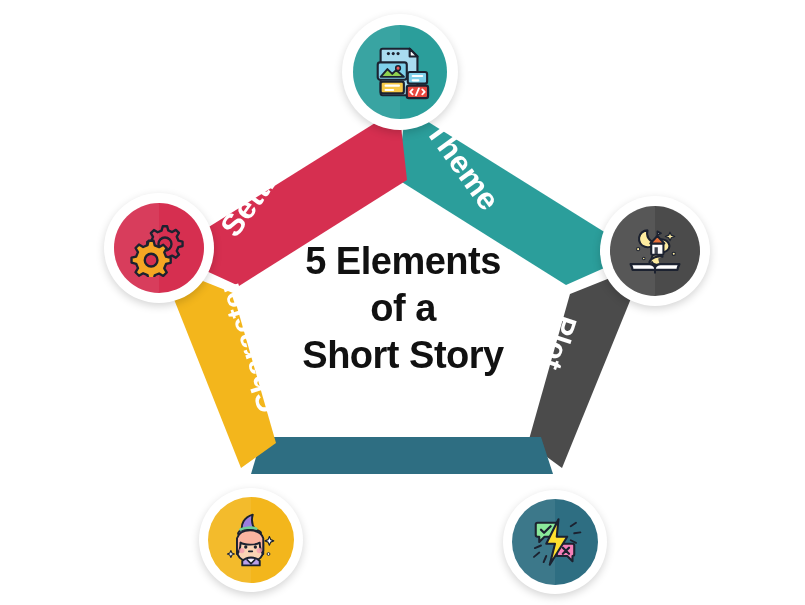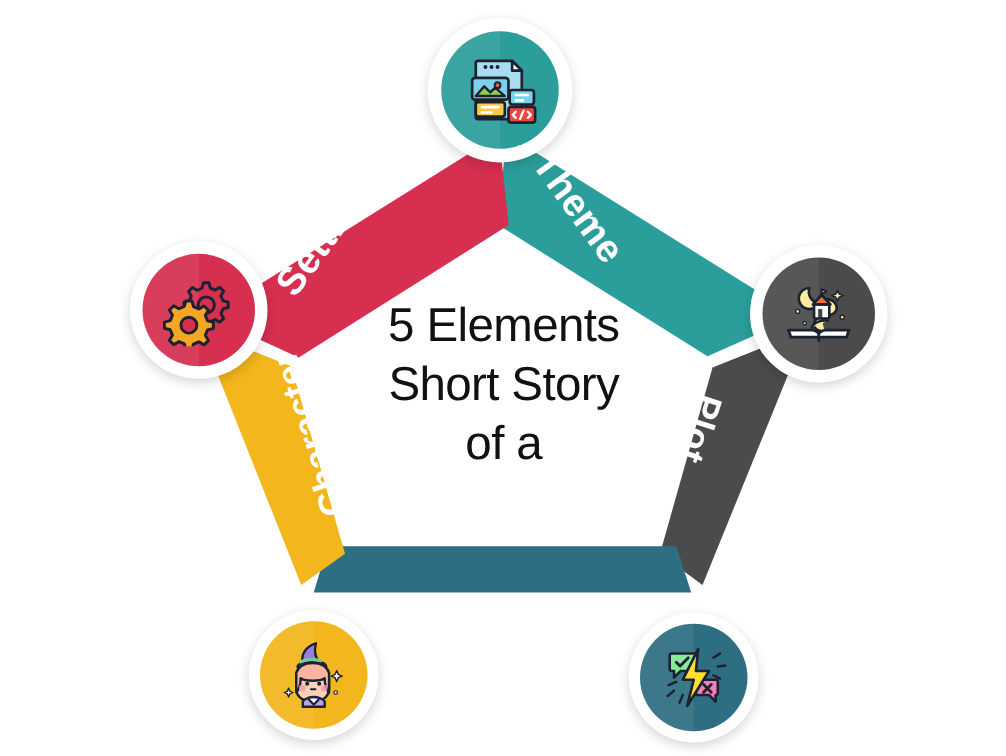--- a/index.html
+++ b/index.html
@@ -25,21 +25,21 @@
     top: 0;
     width: 805px;
     height: 605px;
   }
   .center-title {
     position: absolute;
     left: 248px;
     top: 238px;
     width: 310px;
     text-align: center;
-    font-weight: normal;
+    font-weight: bold;
     font-size: 38px;
     line-height: 47px;
     color: #111111;
     letter-spacing: -0.5px;
     pointer-events: none;
   }
   .center-title div { white-space: nowrap; }
 
   .arm-label {
     position: absolute;
@@ -124,22 +124,22 @@
 
     <polygon points="553,474 251,474 262,437 541,437" fill="#2e6e82"></polygon>
 
     <polygon points="241,468 160,264 233,293 276,443" fill="#f3b61c"></polygon>
 
     <polygon points="167,253 399,108 407,180 239,286" fill="#d62f50"></polygon>
   </svg>
 
   <div class="center-title" style="color: rgb(17, 17, 17);">
     <div>5 Elements</div>
+    <div>of a</div>
     <div>Short Story</div>
-    <div>of a</div>
   </div>
 
   <div class="arm-label" id="label-theme" style="color: rgb(255, 255, 255);">Theme</div>
   <div class="arm-label" id="label-plot" style="color: rgb(255, 255, 255);">Plot</div>
   <div class="arm-label" id="label-conflict" style="color: rgb(255, 255, 255);">Conflict</div>
   <div class="arm-label" id="label-character" style="color: rgb(255, 255, 255);">Character</div>
   <div class="arm-label" id="label-setting" style="color: rgb(255, 255, 255);">Setting</div>
 
   <div class="node" id="node-theme">
     <div class="node-inner" style="background: rgb(43, 158, 155);">

